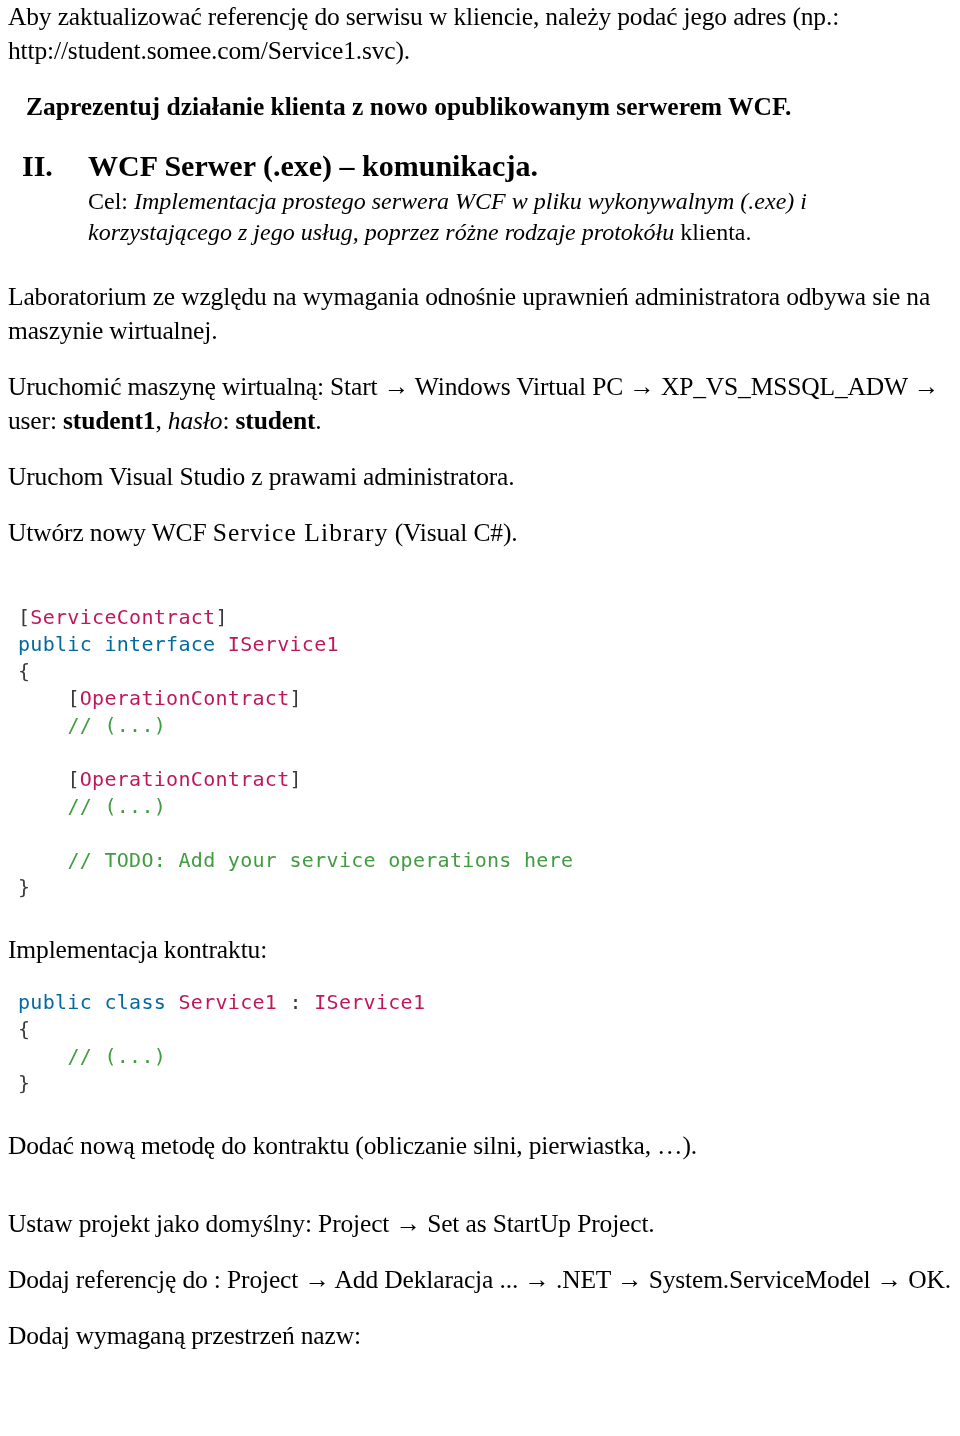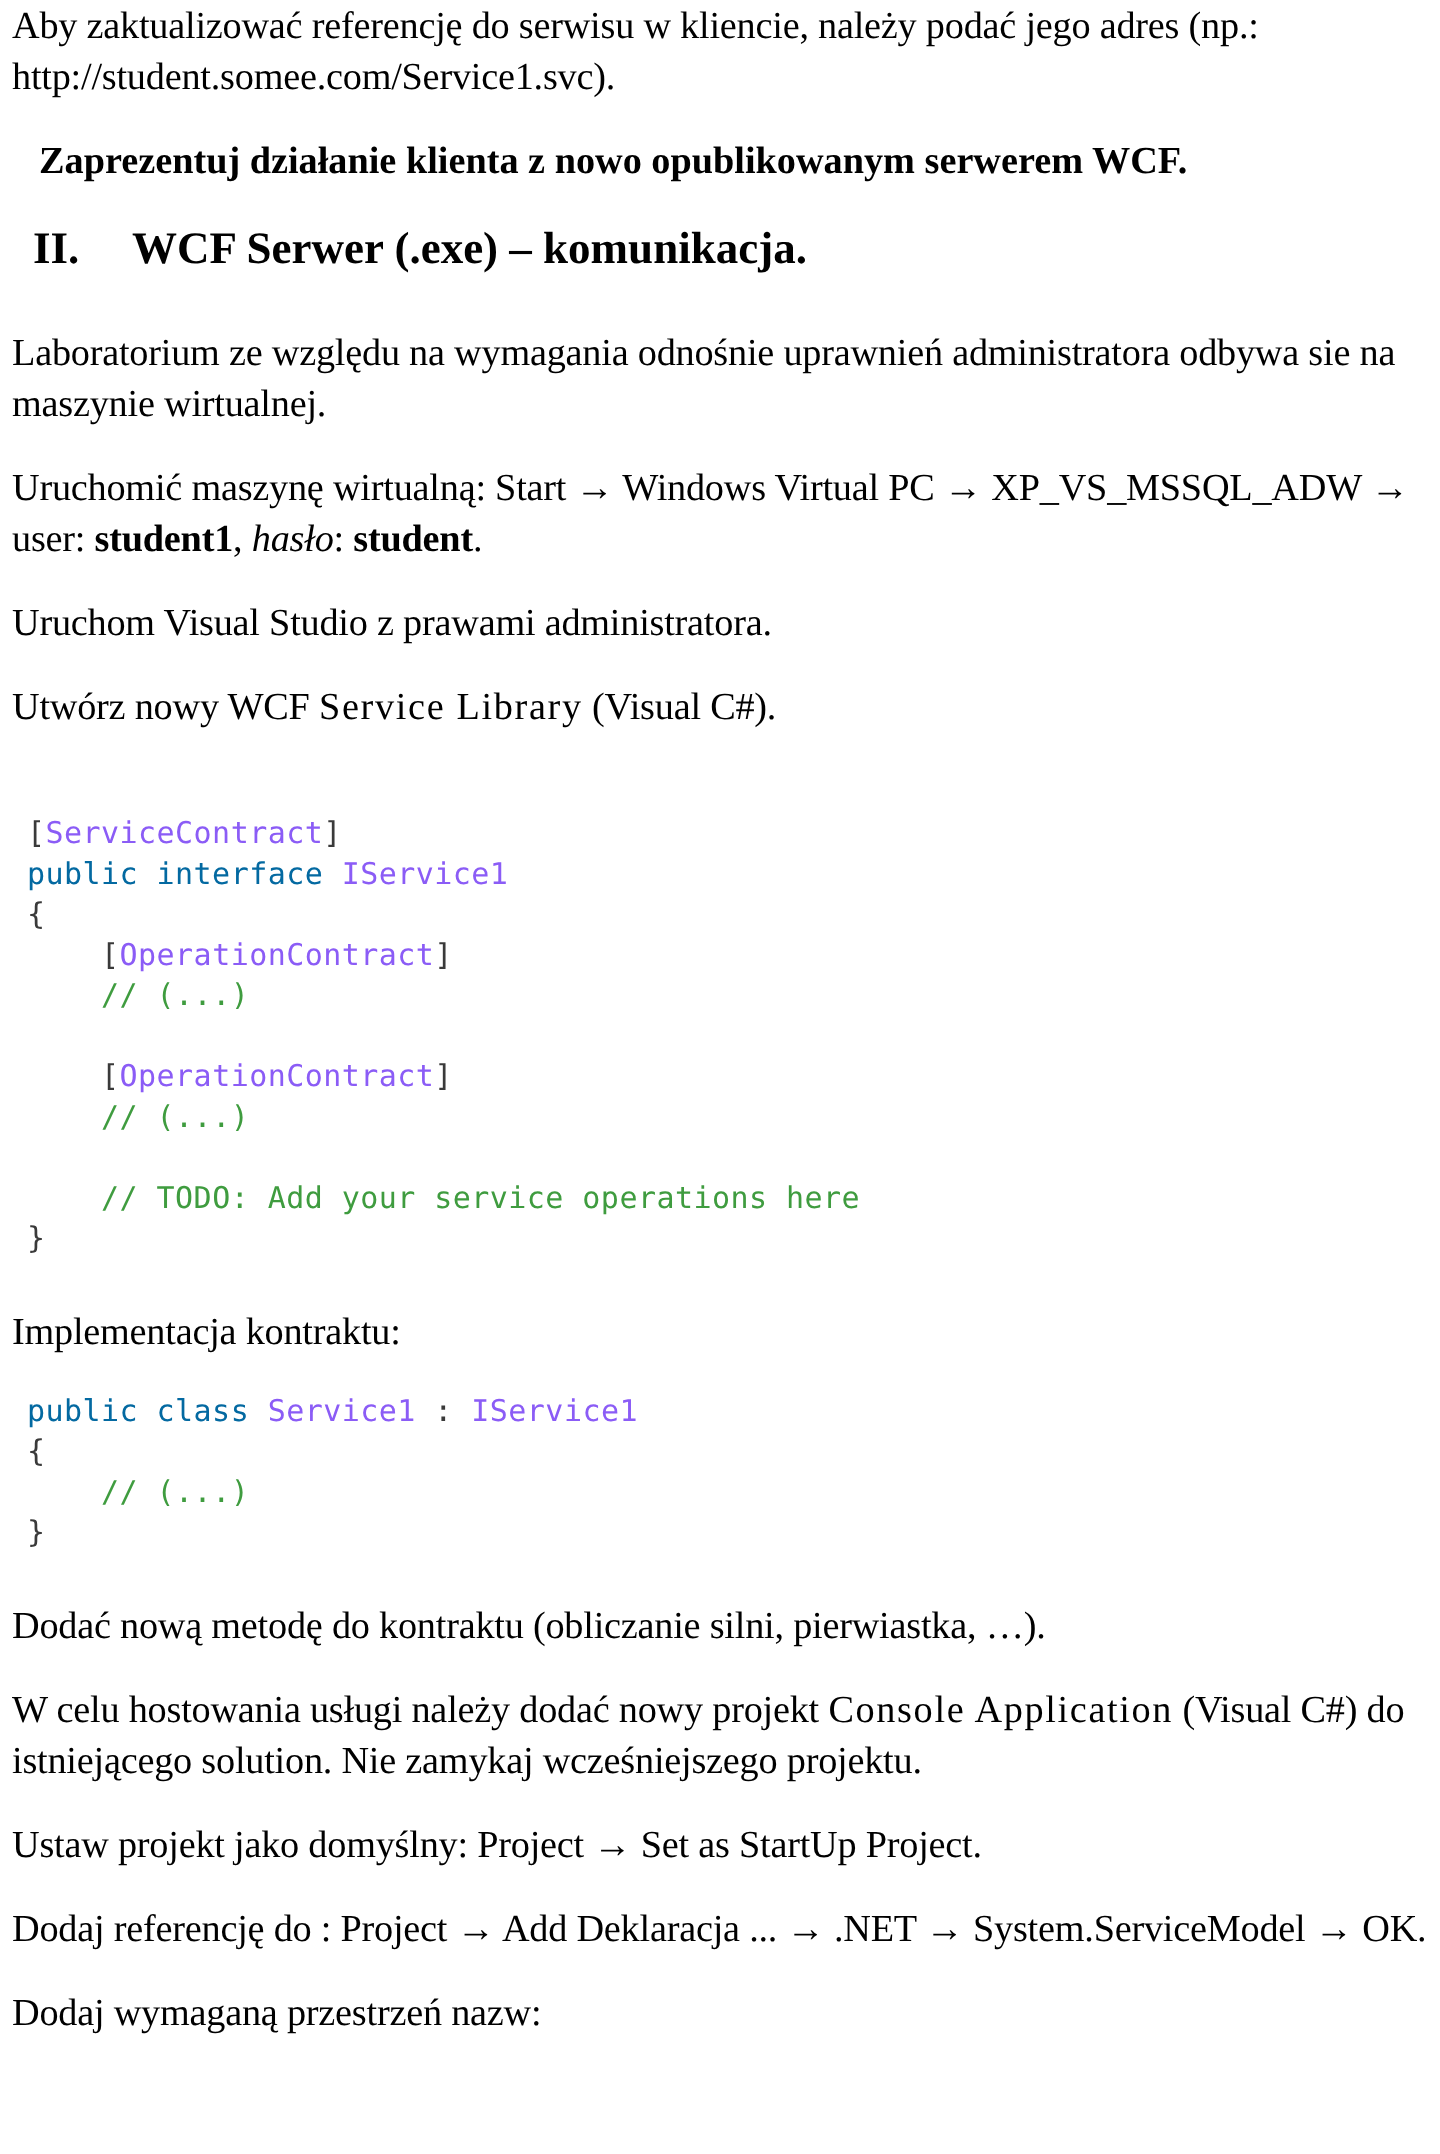--- a/index.html
+++ b/index.html
@@ -82,21 +82,21 @@
     font-family: "DejaVu Sans Mono", "Liberation Mono", monospace;
     font-size: 20px;
     line-height: 27px;
     white-space: pre;
     margin: 0;
     padding-left: 10px;
     letter-spacing: 0.3px;
   }
   .code .ln { display: block; min-height: 27px; }
   .c-kw    { color: #0369a1; }          
-  .c-type  { color: #8b5cf6; }          
+  .c-type  { color: #be185d; }          
   .c-punct { color: #3a3a3a; }          
   .c-cmt   { color: #3f9c3f; }          
 
   .arrow { font-family: "Liberation Serif", "DejaVu Serif", serif; }
 </style>
 </head>
 <body>
 
 <div class="page">
 
@@ -108,20 +108,25 @@
   <div class="gap-md"></div>
 
   <p class="heading-bold">Zaprezentuj działanie klienta z nowo opublikowanym serwerem WCF.</p>
 
   <div class="gap-md"></div>
 
   <div class="section">
     <span class="section-num">II.</span>
     <span class="section-title">WCF Serwer (.exe) – komunikacja.</span>
   </div>
+  <p class="section-goal">
+    <span class="goal-label">Cel:</span>
+    <span class="goal-text">Implementacja prostego serwera WCF w pliku wykonywalnym (.exe) i korzystającego z jego usług, poprzez różne rodzaje protokółu</span>
+    <span>klienta.</span>
+  </p>
 
   <div class="gap-lg"></div>
 
   <p class="para">Laboratorium ze względu na wymagania odnośnie uprawnień administratora odbywa sie na maszynie wirtualnej.</p>
 
   <div class="gap-md"></div>
 
   <p class="para">
     <span>Uruchomić maszynę wirtualną: Start</span>
     <span class="arrow">→</span>
@@ -161,25 +166,20 @@
   <div class="gap-md"></div>
 
   <div class="code" id="code-implementation"><span class="ln"><span class="c-kw">public</span><span> </span><span class="c-kw">class</span><span> </span><span class="c-type">Service1</span><span class="c-punct"> : </span><span class="c-type">IService1</span></span><span class="ln"><span class="c-punct">{</span></span><span class="ln">    <span class="c-cmt">// (...)</span></span><span class="ln"><span class="c-punct">}</span></span></div>
 
   <div class="gap-lg"></div>
 
   <p class="para">Dodać nową metodę do kontraktu (obliczanie silni, pierwiastka, …).</p>
 
   <div class="gap-md"></div>
 
-  <p class="para">
-    <span>W celu hostowania usługi należy dodać nowy projekt</span>
-    <span class="tracked">Console Application</span>
-    <span>(Visual C#) do istniejącego solution. Nie zamykaj wcześniejszego projektu.</span>
-  </p>
 
   <div class="gap-md"></div>
 
   <p class="para">
     <span>Ustaw projekt jako domyślny: Project</span>
     <span class="arrow">→</span>
     <span>Set as StartUp Project.</span>
   </p>
 
   <div class="gap-md"></div>

